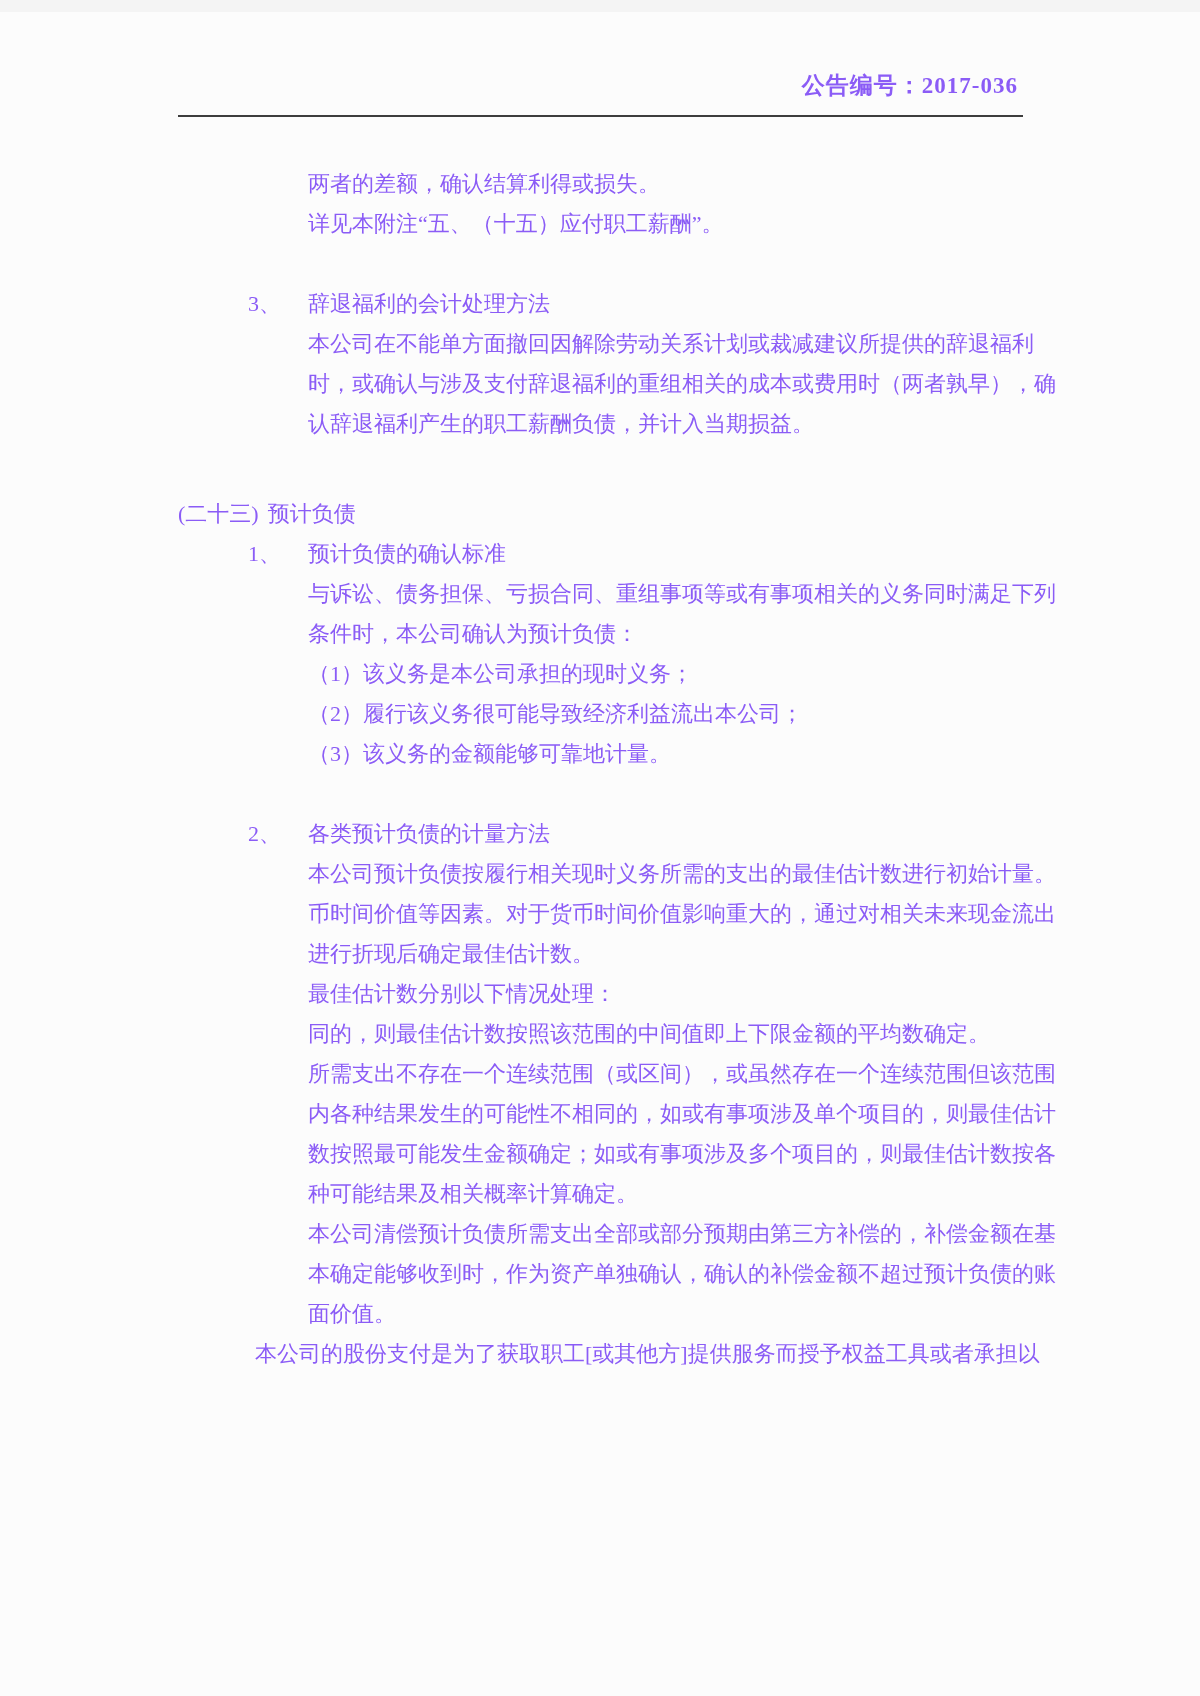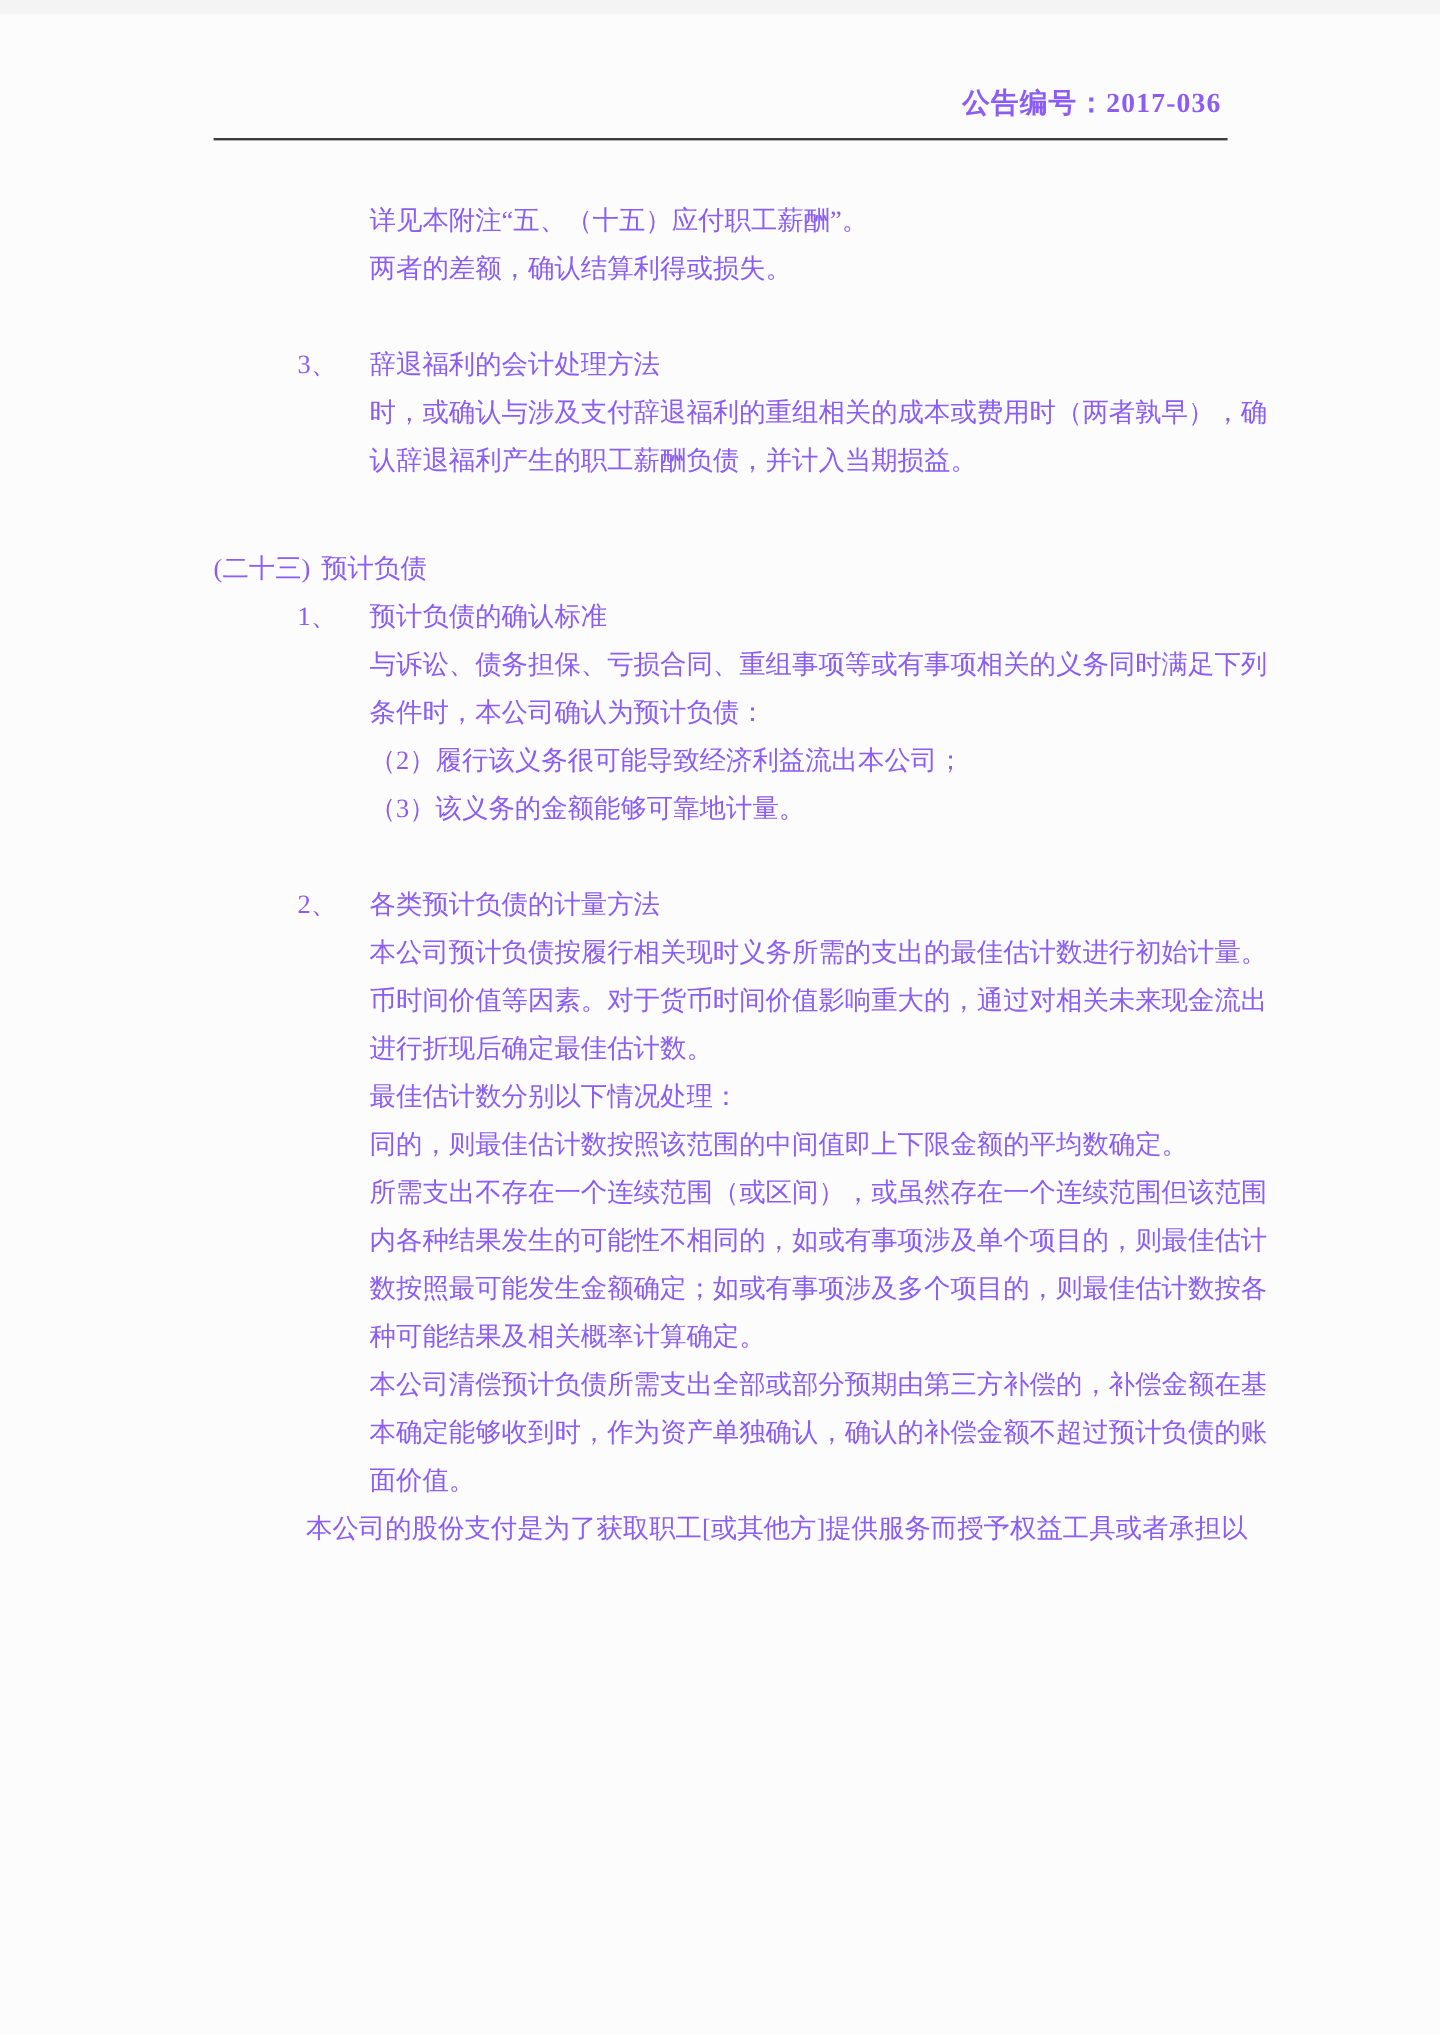--- a/index.html
+++ b/index.html
@@ -67,35 +67,37 @@
   .heading.section-wide  .h-num { display: inline-block; width: 130px; }
 </style>
 </head>
 <body>
 
 <div class="page">
   <div class="header-zone">公告编号：2017-036</div>
   <div class="rule"></div>
   <div class="content">
       <div class="block gap-none indent-body">
+        <div class="line">两者的差额，确认结算利得或损失。</div>
         <div class="line">详见本附注“五、（十五）应付职工薪酬”。</div>
-        <div class="line">两者的差额，确认结算利得或损失。</div>
       </div>
       <div class="block gap-large heading numbered"><span class="h-num">3、</span><span class="h-title">辞退福利的会计处理方法</span></div>
       <div class="block gap-none indent-body">
+        <div class="line">本公司在不能单方面撤回因解除劳动关系计划或裁减建议所提供的辞退福利</div>
         <div class="line">时，或确认与涉及支付辞退福利的重组相关的成本或费用时（两者孰早），确</div>
         <div class="line">认辞退福利产生的职工薪酬负债，并计入当期损益。</div>
       </div>
       <div class="block gap-xlarge heading section-tight"><span class="h-num">(二十三)</span><span class="h-title">预计负债</span></div>
       <div class="block gap-none heading numbered"><span class="h-num">1、</span><span class="h-title">预计负债的确认标准</span></div>
       <div class="block gap-none indent-body">
         <div class="line">与诉讼、债务担保、亏损合同、重组事项等或有事项相关的义务同时满足下列</div>
         <div class="line">条件时，本公司确认为预计负债：</div>
       </div>
       <div class="block gap-none indent-body">
+        <div class="line">（1）该义务是本公司承担的现时义务；</div>
         <div class="line">（2）履行该义务很可能导致经济利益流出本公司；</div>
         <div class="line">（3）该义务的金额能够可靠地计量。</div>
       </div>
       <div class="block gap-large heading numbered"><span class="h-num">2、</span><span class="h-title">各类预计负债的计量方法</span></div>
       <div class="block gap-none indent-body">
         <div class="line">本公司预计负债按履行相关现时义务所需的支出的最佳估计数进行初始计量。</div>
         <div class="line">币时间价值等因素。对于货币时间价值影响重大的，通过对相关未来现金流出</div>
         <div class="line">进行折现后确定最佳估计数。</div>
         <div class="line">最佳估计数分别以下情况处理：</div>
         <div class="line">同的，则最佳估计数按照该范围的中间值即上下限金额的平均数确定。</div>

